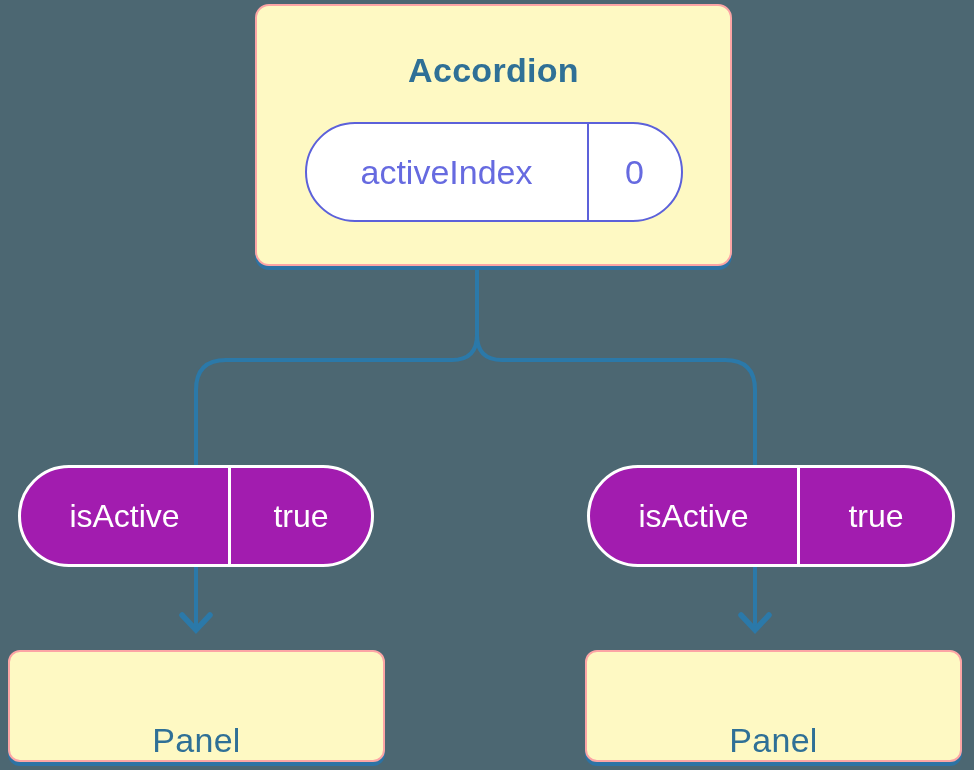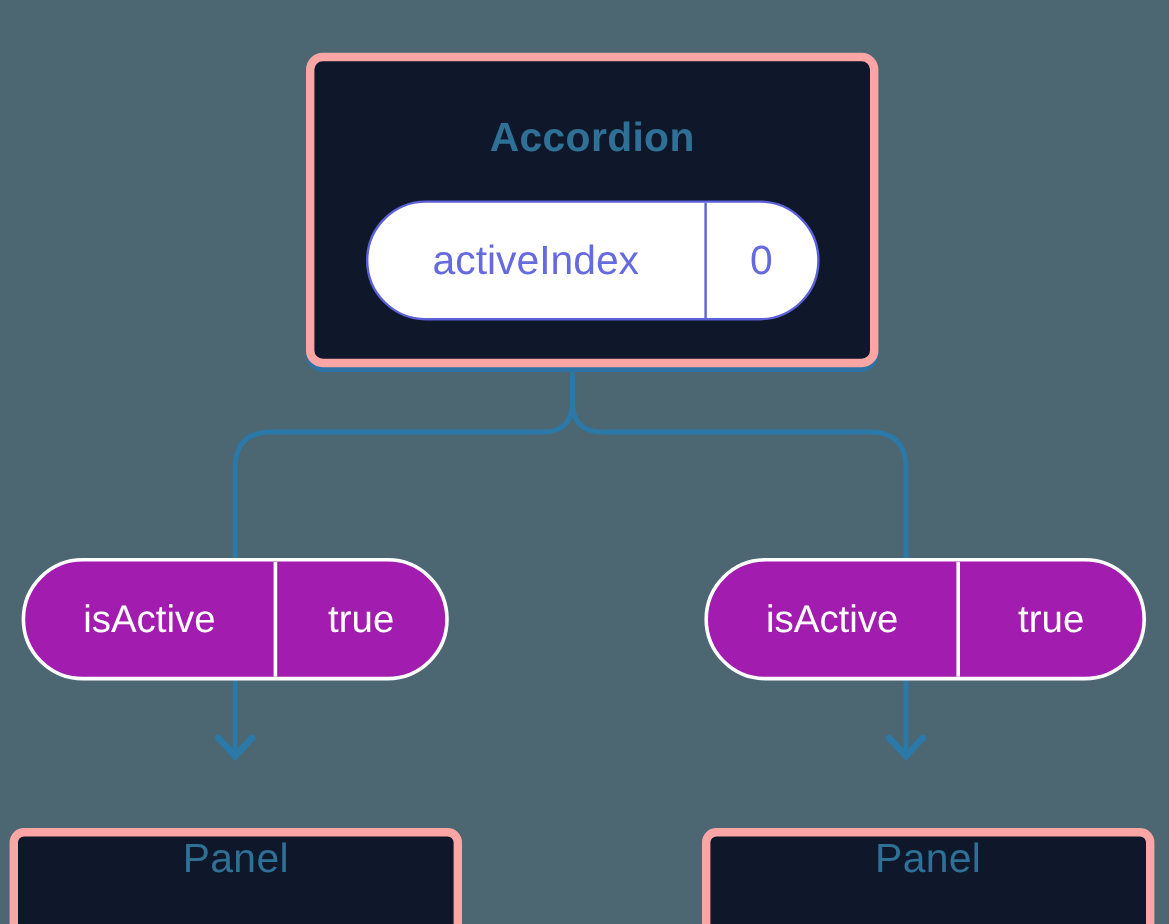--- a/index.html
+++ b/index.html
@@ -6,23 +6,23 @@
   #stage{
     position:relative;width:974px;height:770px;overflow:hidden;
     background:#4C6772;
     font-family:"Liberation Sans", sans-serif;
   }
   
   #connectors{position:absolute;left:0;top:0;z-index:0;}
 
   
   .card{
-    position:absolute;box-sizing:border-box;background:#0f172a;
-    border:7px solid #fca5a5;box-shadow:0 4px 0 #2D73A4;
-    z-index:2;display:flex;flex-direction:column;align-items:center;margin-top:40px;
+    position:absolute;box-sizing:border-box;background:#fef9c3;
+    border:2px solid #fca5a5;box-shadow:0 4px 0 #2D73A4;
+    z-index:2;display:flex;flex-direction:column;align-items:center;
   }
   #accordion-card{left:255px;top:4px;width:477px;height:262px;border-radius:14px;padding-top:44px;}
   .card-title{
     color:#2F7096;font-size:34px;font-weight:600;line-height:40px;letter-spacing:.3px;
   }
   
   .prop-pill{
     box-sizing:border-box;margin-top:32px;width:378px;height:100px;
     border:2px solid #5C61DA;border-radius:50px;background:#ffffff;
     display:flex;align-items:stretch;overflow:hidden;
@@ -51,21 +51,21 @@
   }
   .state-pill .prop-sep{width:3px;background:#ffffff;}
   .state-pill .prop-value{
     display:flex;align-items:center;justify-content:center;
     color:#ffffff;font-size:32px;font-weight:400;
   }
   #state-pill-left .prop-value{flex:0 0 140px;}
   #state-pill-right .prop-value{flex:0 0 152px;}
 
   
-  .panel-card{border-radius:12px;justify-content:flex-start;}
+  .panel-card{border-radius:12px;justify-content:flex-end;}
   #panel-left{left:8px;top:650px;width:377px;height:112px;}
   #panel-right{left:585px;top:650px;width:377px;height:112px;}
   .panel-title{color:#2F7096;font-size:34px;font-weight:500;letter-spacing:.3px;}
 </style>
 </head>
 <body>
 
 <div id="stage">
 
   <svg id="connectors" width="974" height="770" viewBox="0 0 974 770">

